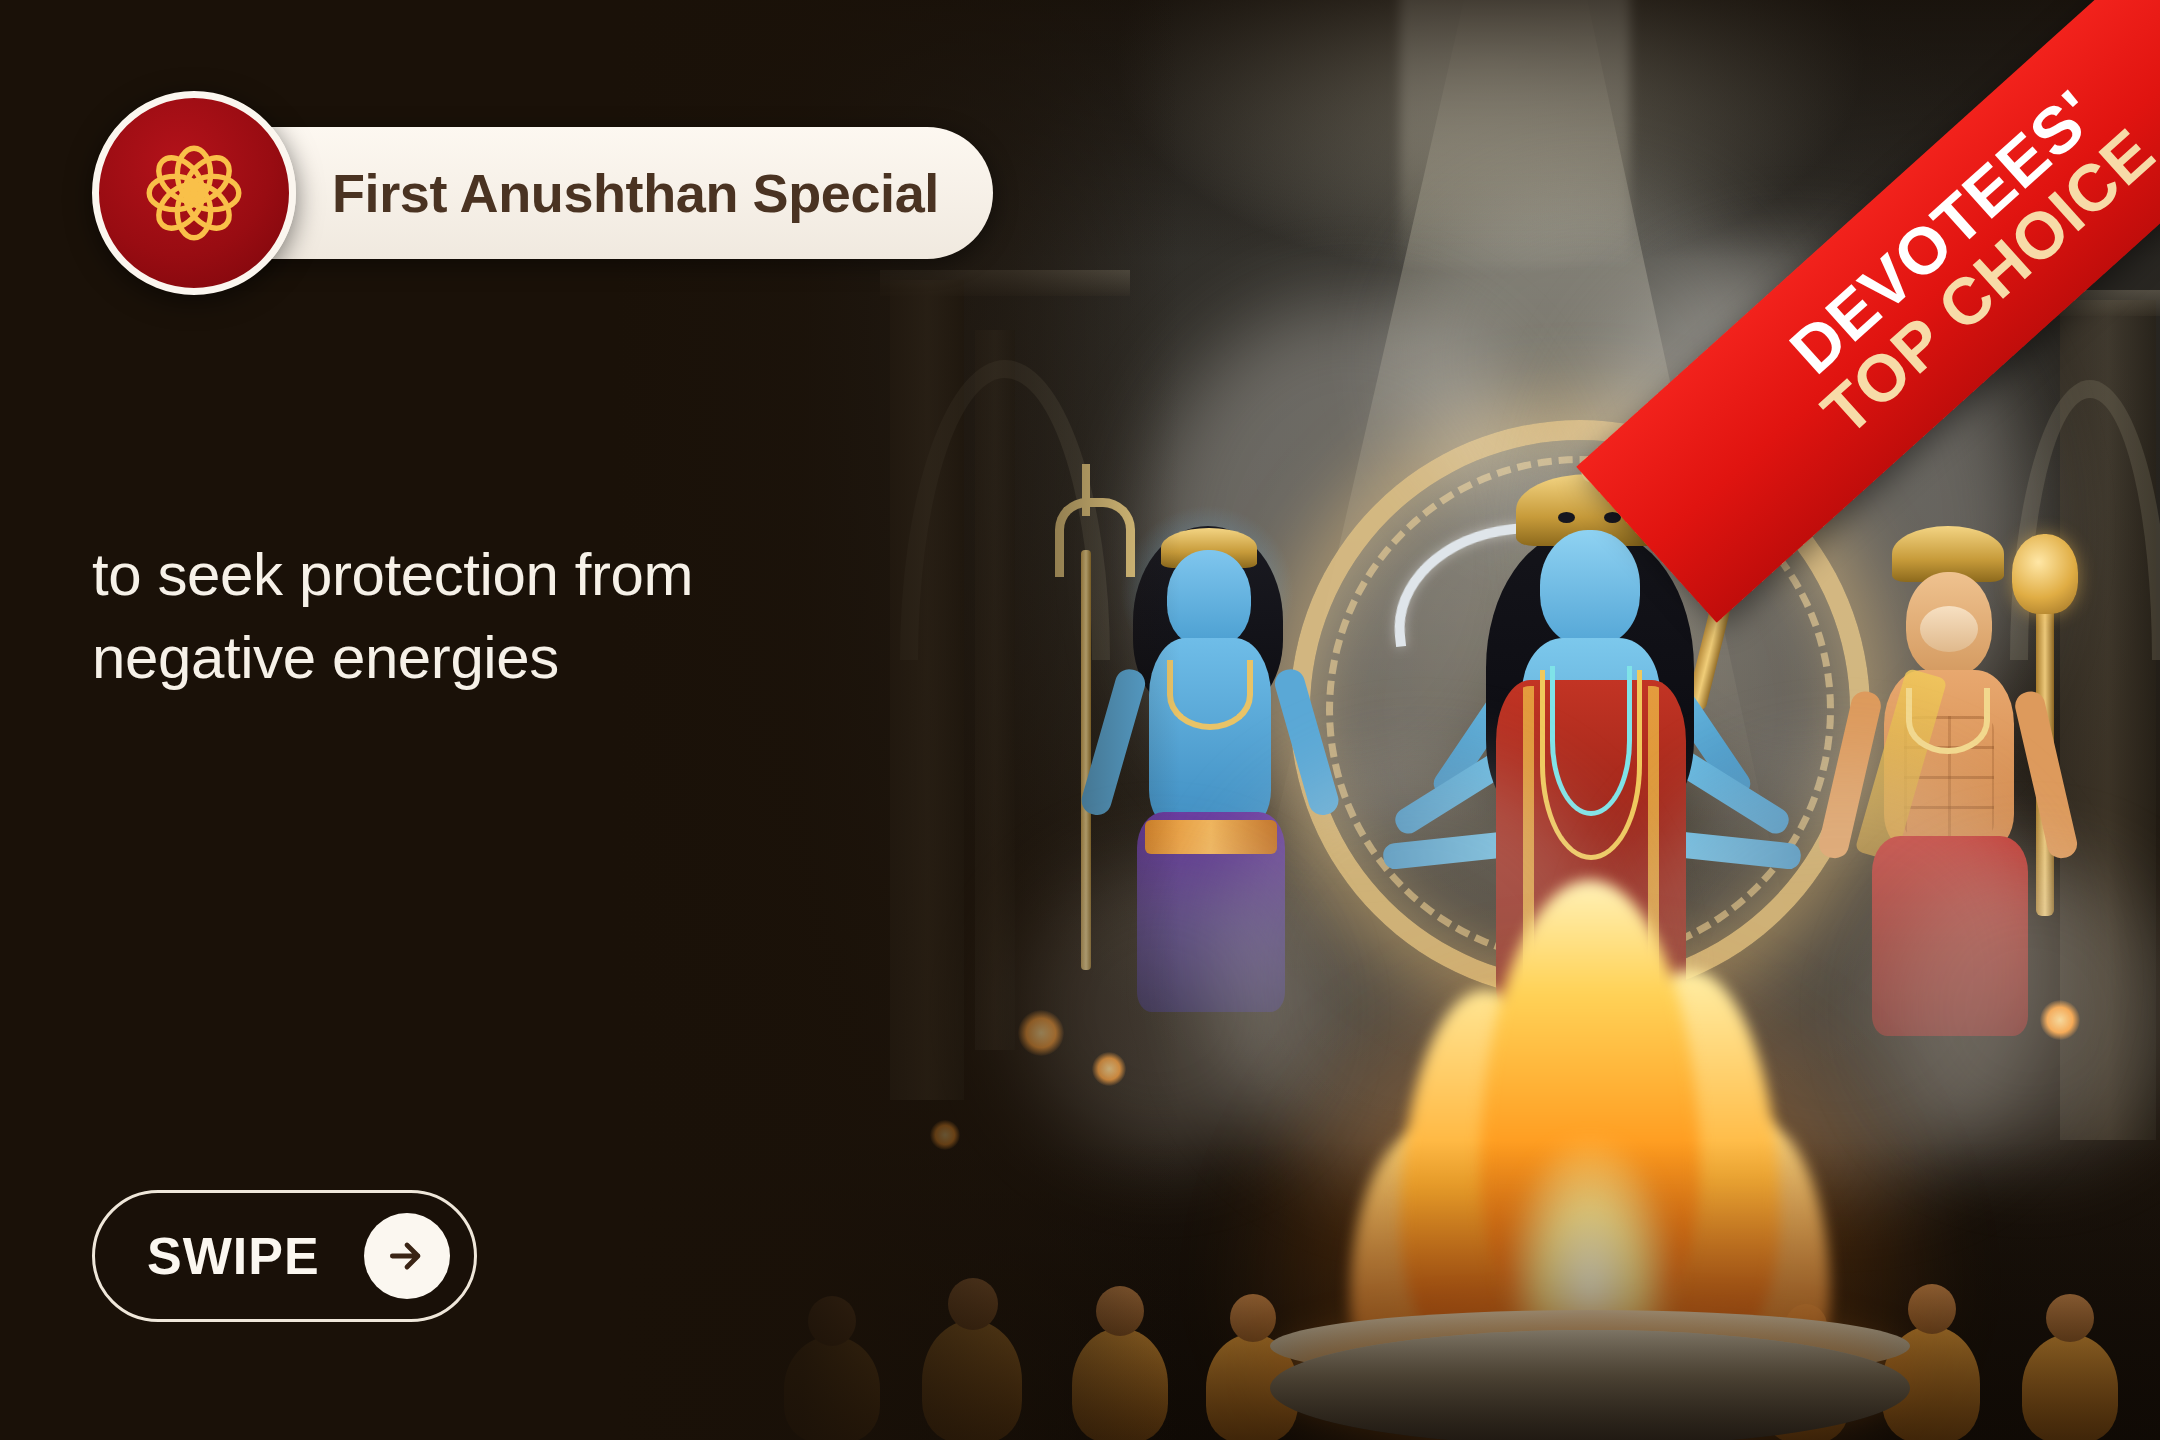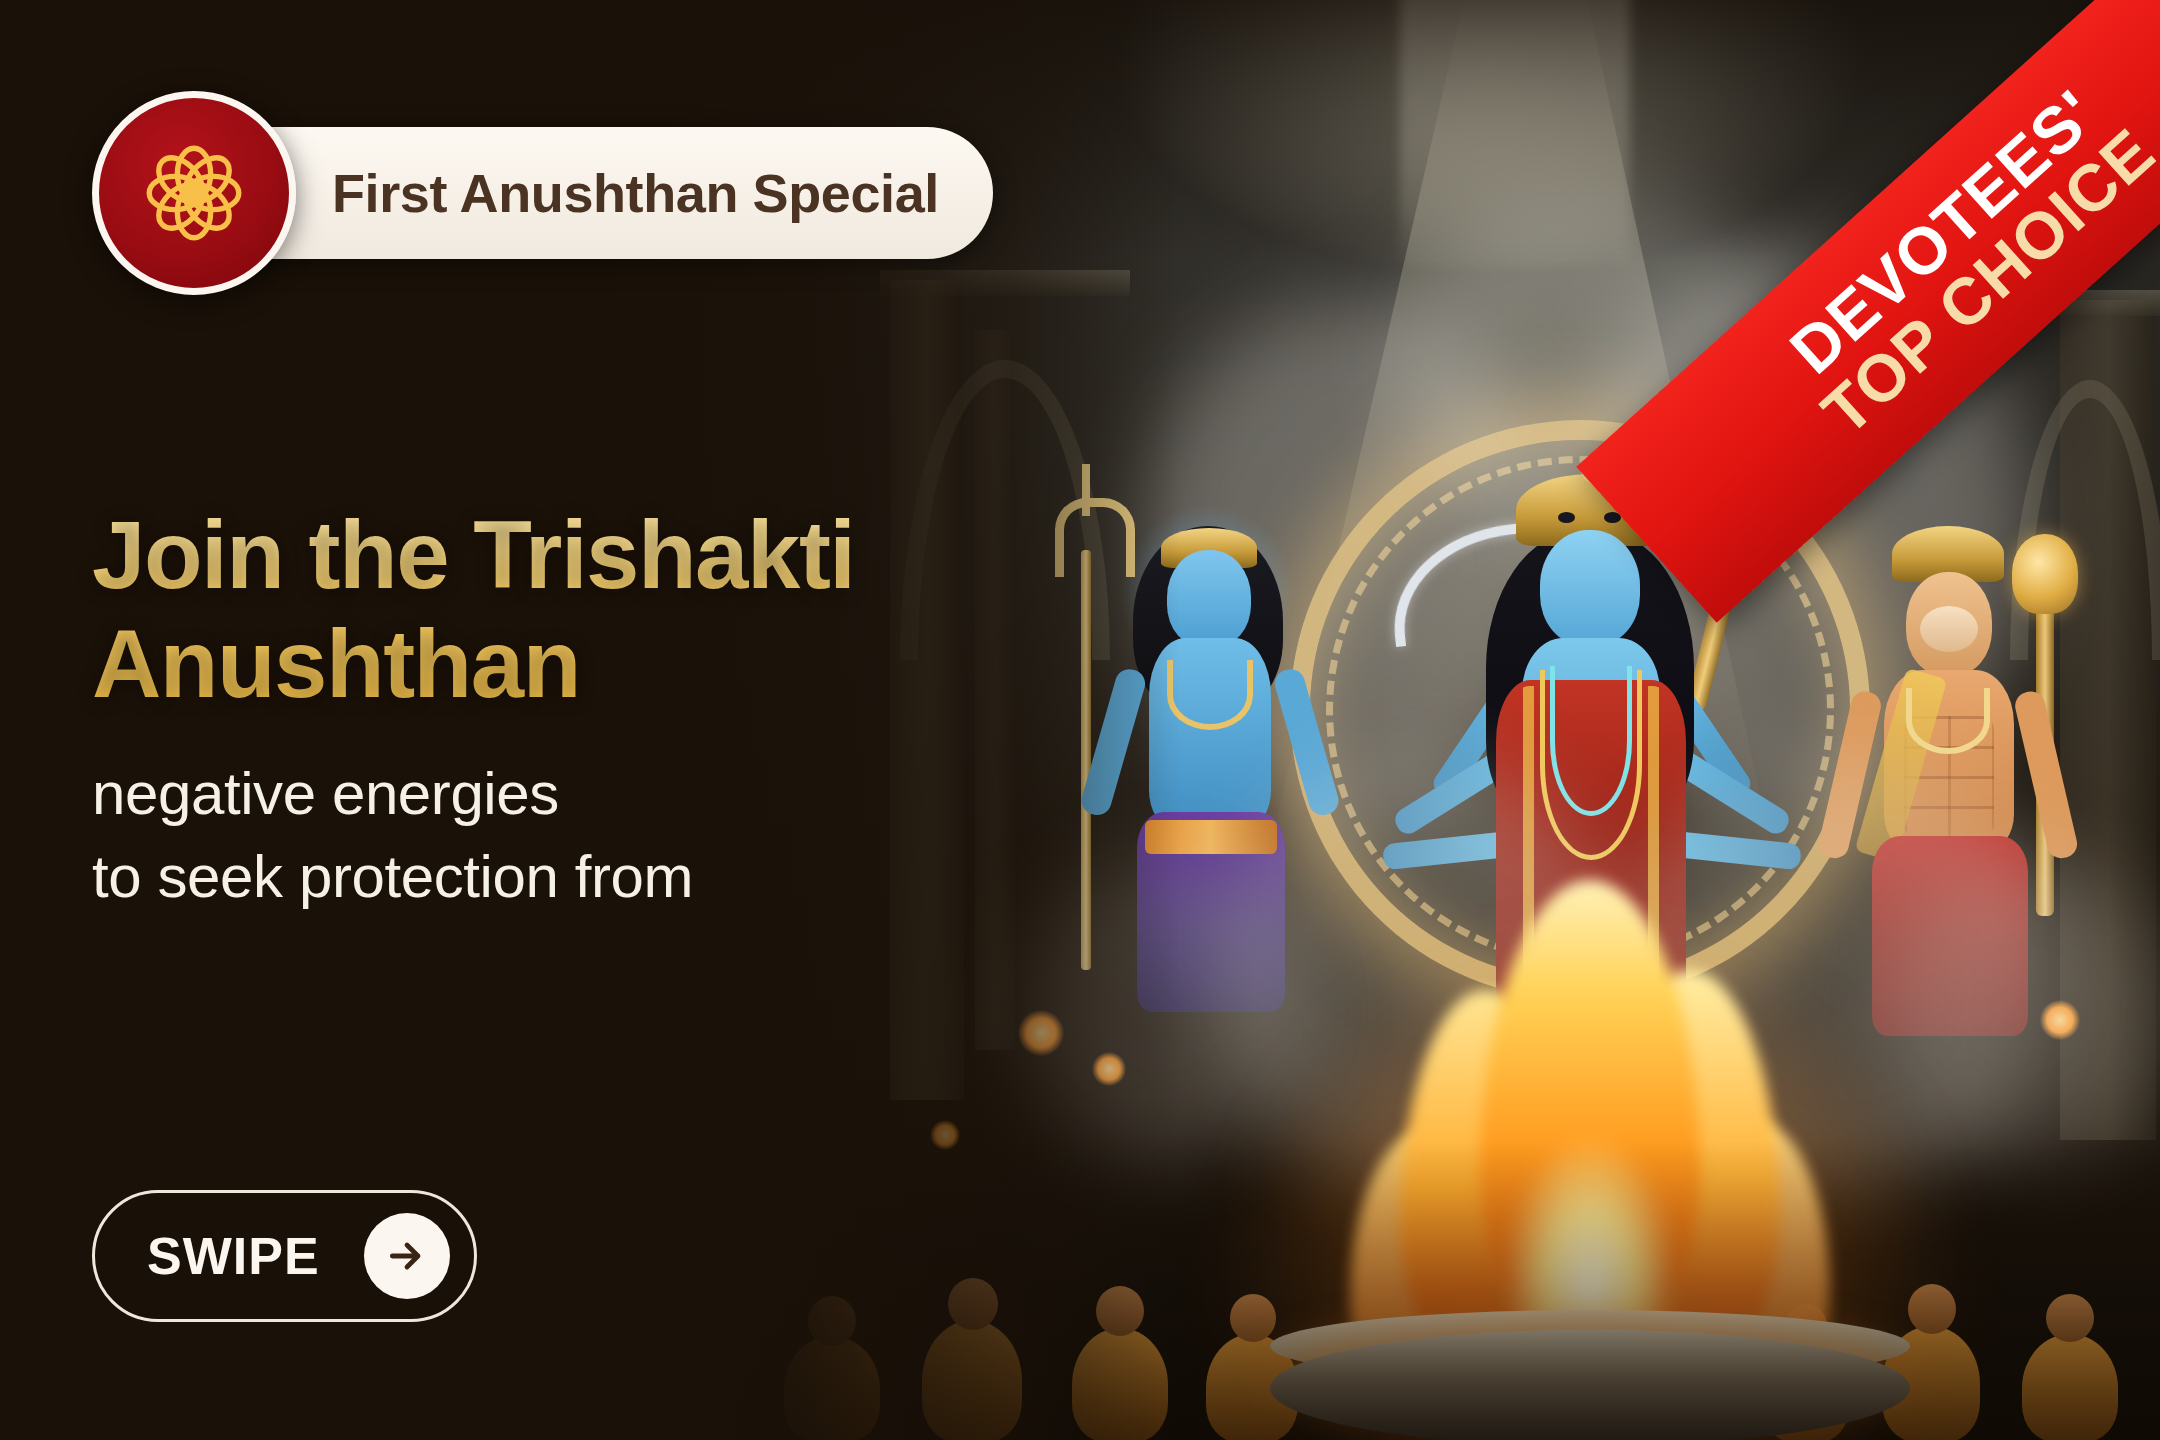--- a/index.html
+++ b/index.html
@@ -453,27 +453,23 @@
           <ellipse cx="50" cy="35" rx="13" ry="20" transform="rotate(225 50 50)"></ellipse>
           <ellipse cx="50" cy="35" rx="13" ry="20" transform="rotate(270 50 50)"></ellipse>
           <ellipse cx="50" cy="35" rx="13" ry="20" transform="rotate(315 50 50)"></ellipse>
           <circle cx="50" cy="50" r="3.4" fill="#F9C049" stroke="none"></circle>
         </g>
       </svg>
     </div>
   </div>
 
   <div class="copy">
-    <div class="headline">
-      <div>Join the Trishakti</div>
-      <div>Anushthan</div>
-    </div>
     <div class="subcopy">
+      <div>to seek protection from</div>
       <div>negative energies</div>
-      <div>to seek protection from</div>
     </div>
   </div>
 
   <div class="swipe">
     <span class="swipe-label">SWIPE</span>
     <span class="swipe-circle">
       <svg width="44" height="44" viewBox="0 0 24 24" aria-hidden="true">
         <path d="M4 12h14M12 6l6 6-6 6" fill="none" stroke="#3A2415" stroke-width="2.6" stroke-linecap="round" stroke-linejoin="round"></path>
       </svg>
     </span>

